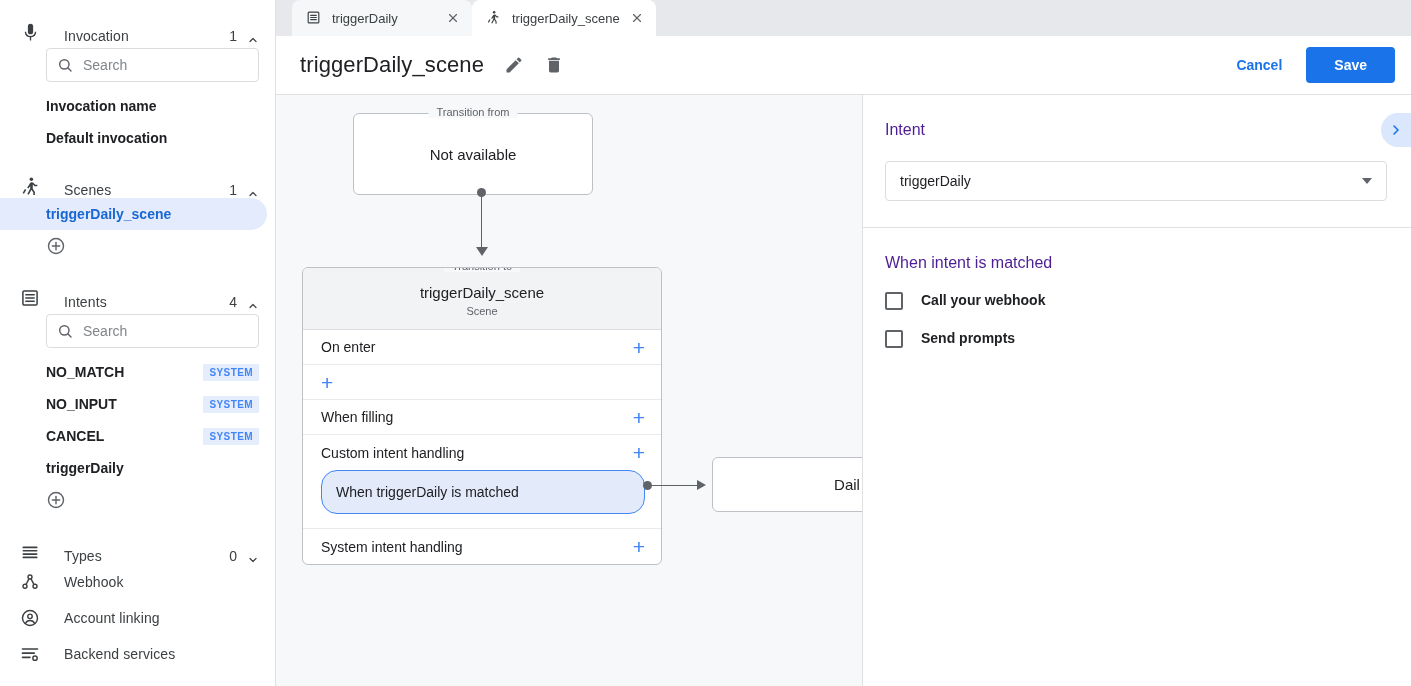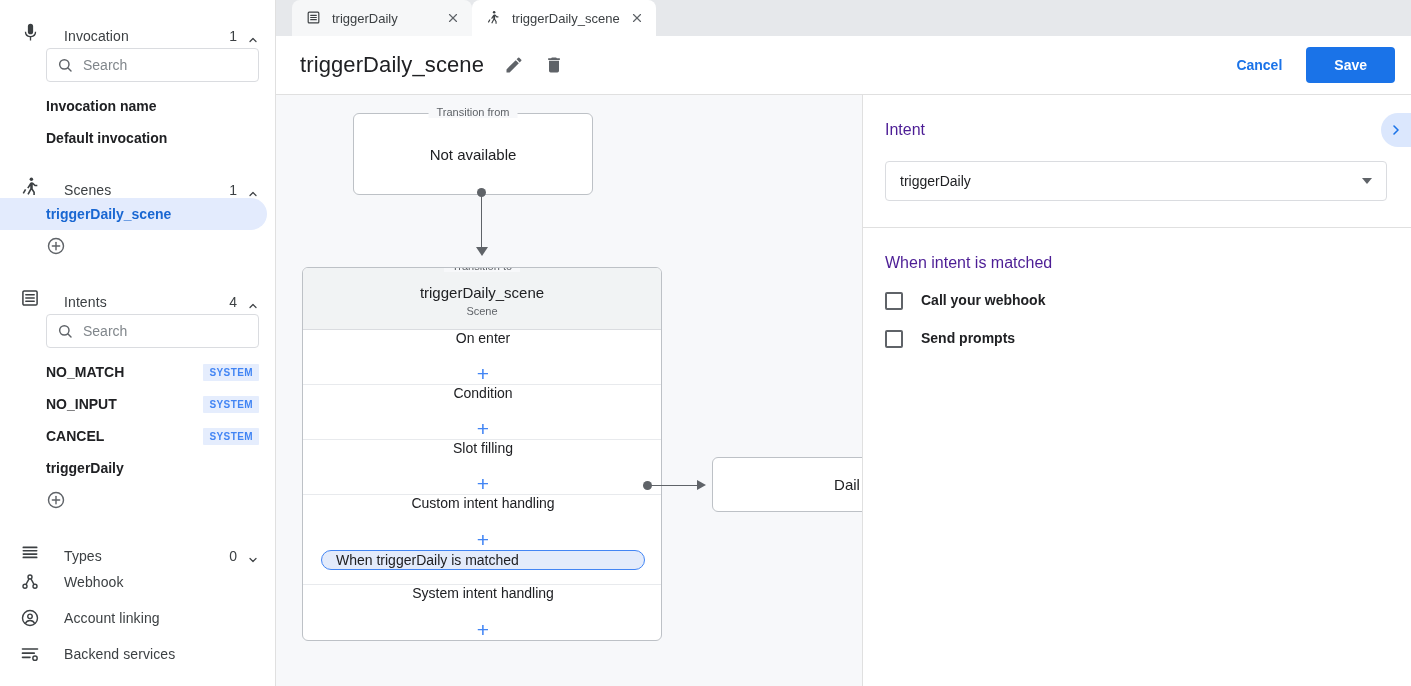--- a/index.html
+++ b/index.html
@@ -156,31 +156,31 @@
   #card-to {
     left: 26px; top: 172px; width: 360px; background: #fff; overflow: hidden;
   }
   .scene-head {
     background: #f1f3f4; border-bottom: 1px solid #dadce0;
     padding: 16px 0 12px; text-align: center;
   }
   .scene-head .sname { font-size: 15px; color: #202124; }
   .scene-head .stype { font-size: 11px; color: #5f6368; margin-top: 4px; }
   .scene-row {
-    height: 55px; display: flex; align-items: center;
+    height: 35px; display: flex; align-items: center;
     padding: 0 16px 0 18px; border-bottom: 1px solid #e8eaed;
-    font-size: 14px; color: #202124; flex-direction: column;
+    font-size: 14px; color: #202124;
   }
   .scene-row:last-child { border-bottom: 0; }
   .scene-row .rlabel { flex: 1; }
   .plus { color: #4285f4; font-size: 21px; line-height: 1; cursor: pointer; }
   .scene-sub { padding: 0 16px 14px 18px; border-bottom: 1px solid #e8eaed; }
   .chip {
     border: 1px solid #4285f4; background: #e3ebfb; border-radius: 16px;
-    padding: 1px 14px; font-size: 14px; color: #202124; cursor: pointer;
+    padding: 13px 14px; font-size: 14px; color: #202124; cursor: pointer;
   }
   #dot-chip { left: 367px; top: 386px; }
   .arrow-line-h {
     position: absolute; left: 371px; top: 390px; width: 52px; height: 1px;
     background: #5f6368;
   }
   .arrowhead-r {
     position: absolute; left: 421px; top: 385px;
     width: 0; height: 0; border-top: 5px solid transparent;
     border-bottom: 5px solid transparent; border-left: 9px solid #5f6368;
@@ -479,25 +479,24 @@
           <div class="scene-head">
             <div class="sname">triggerDaily_scene</div>
             <div class="stype">Scene</div>
           </div>
 
           <div class="scene-row">
             <span class="rlabel">On enter</span>
             <span class="plus">+</span>
           </div>
           <div class="scene-row">
-            <span class="rlabel">Condition</span>
             <span class="plus">+</span>
           </div>
           <div class="scene-row">
-            <span class="rlabel">Slot filling</span>
+            <span class="rlabel">When filling</span>
             <span class="plus">+</span>
           </div>
 
           <div class="scene-row" style="border-bottom:0">
             <span class="rlabel">Custom intent handling</span>
             <span class="plus">+</span>
           </div>
           <div class="scene-sub">
             <div class="chip">When triggerDaily is matched</div>
           </div>

